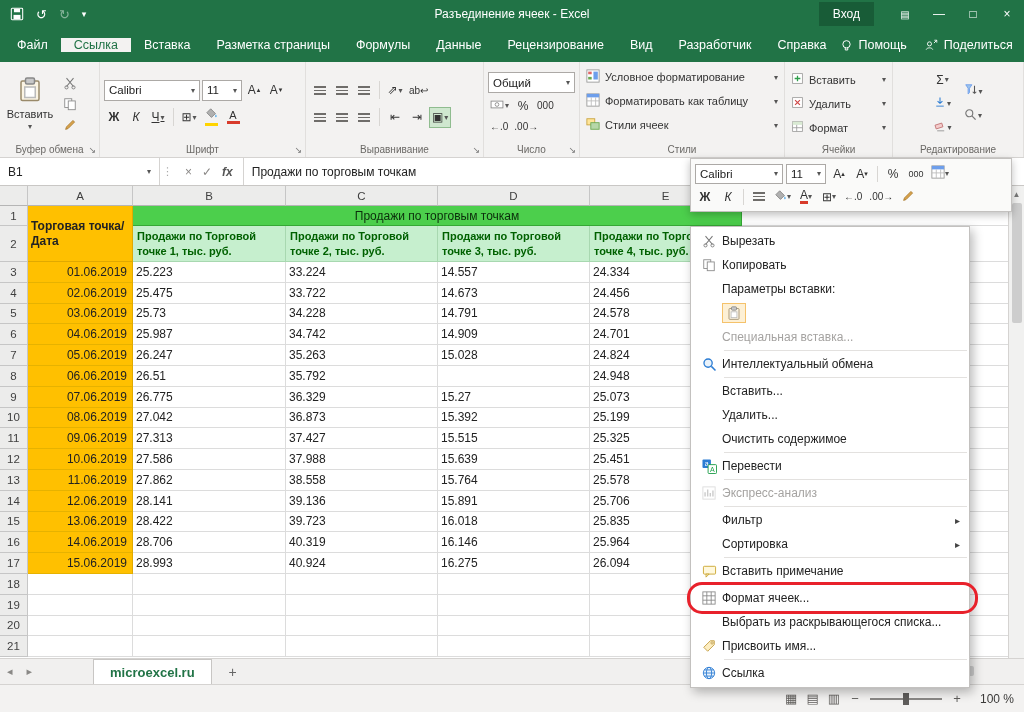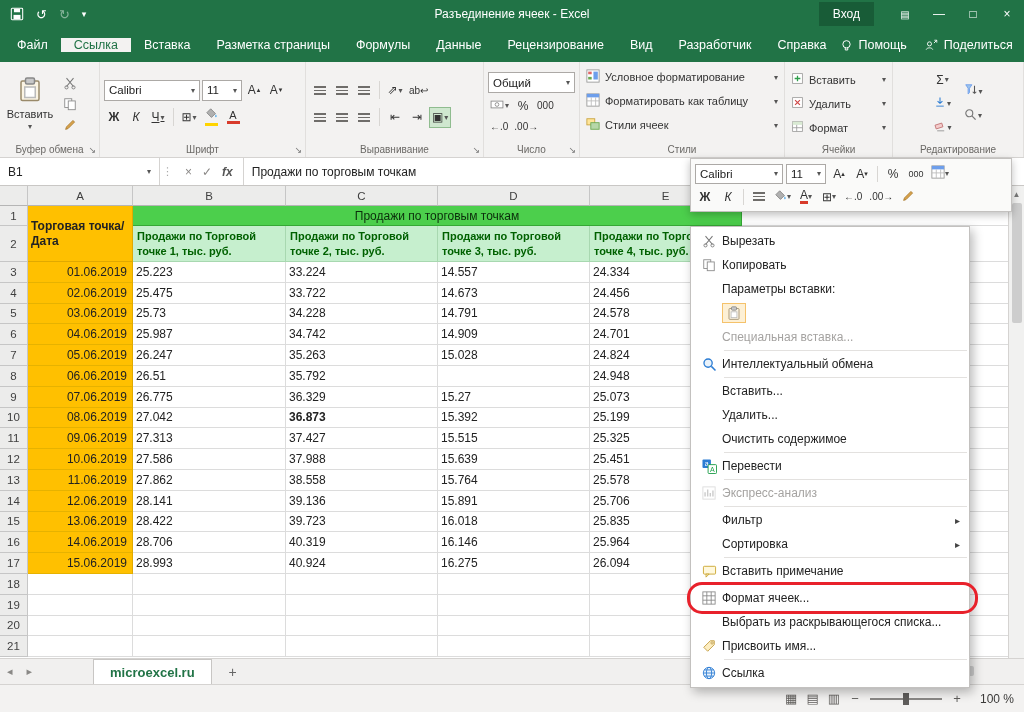--- a/index.html
+++ b/index.html
@@ -654,21 +654,21 @@
       <div class="valc" style="grid-area: 9 / 3;">26.51</div>
       <div class="valc" style="grid-area: 9 / 4;">35.792</div>
       <div class="valc" style="grid-area: 9 / 6;">24.948</div>
       <div class="datec" style="grid-area: 10 / 2;">07.06.2019</div>
       <div class="valc" style="grid-area: 10 / 3;">26.775</div>
       <div class="valc" style="grid-area: 10 / 4;">36.329</div>
       <div class="valc" style="grid-area: 10 / 5;">15.27</div>
       <div class="valc" style="grid-area: 10 / 6;">25.073</div>
       <div class="datec" style="grid-area: 11 / 2;">08.06.2019</div>
       <div class="valc" style="grid-area: 11 / 3;">27.042</div>
-      <div class="valc" style="grid-area: 11 / 4; font-weight: bold;">36.873</div>
+      <div class="valc" style="grid-area: 11 / 4;">36.873</div>
       <div class="valc" style="grid-area: 11 / 5;">15.392</div>
       <div class="valc" style="grid-area: 11 / 6;">25.199</div>
       <div class="datec" style="grid-area: 12 / 2;">09.06.2019</div>
       <div class="valc" style="grid-area: 12 / 3;">27.313</div>
       <div class="valc" style="grid-area: 12 / 4;">37.427</div>
       <div class="valc" style="grid-area: 12 / 5;">15.515</div>
       <div class="valc" style="grid-area: 12 / 6;">25.325</div>
       <div class="datec" style="grid-area: 13 / 2;">10.06.2019</div>
       <div class="valc" style="grid-area: 13 / 3;">27.586</div>
       <div class="valc" style="grid-area: 13 / 4;">37.988</div>

